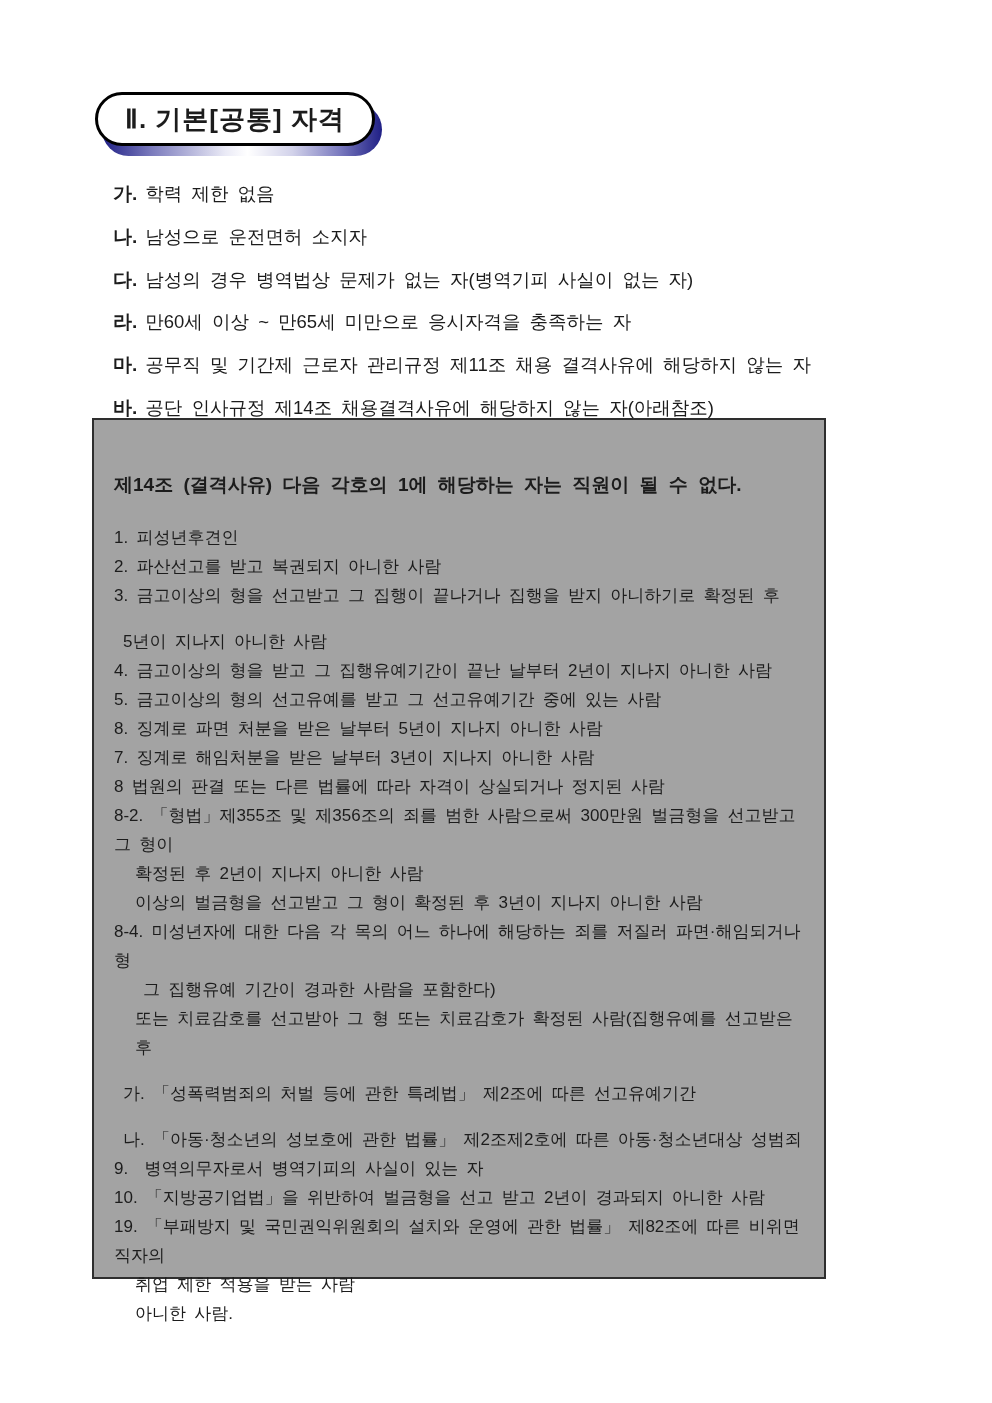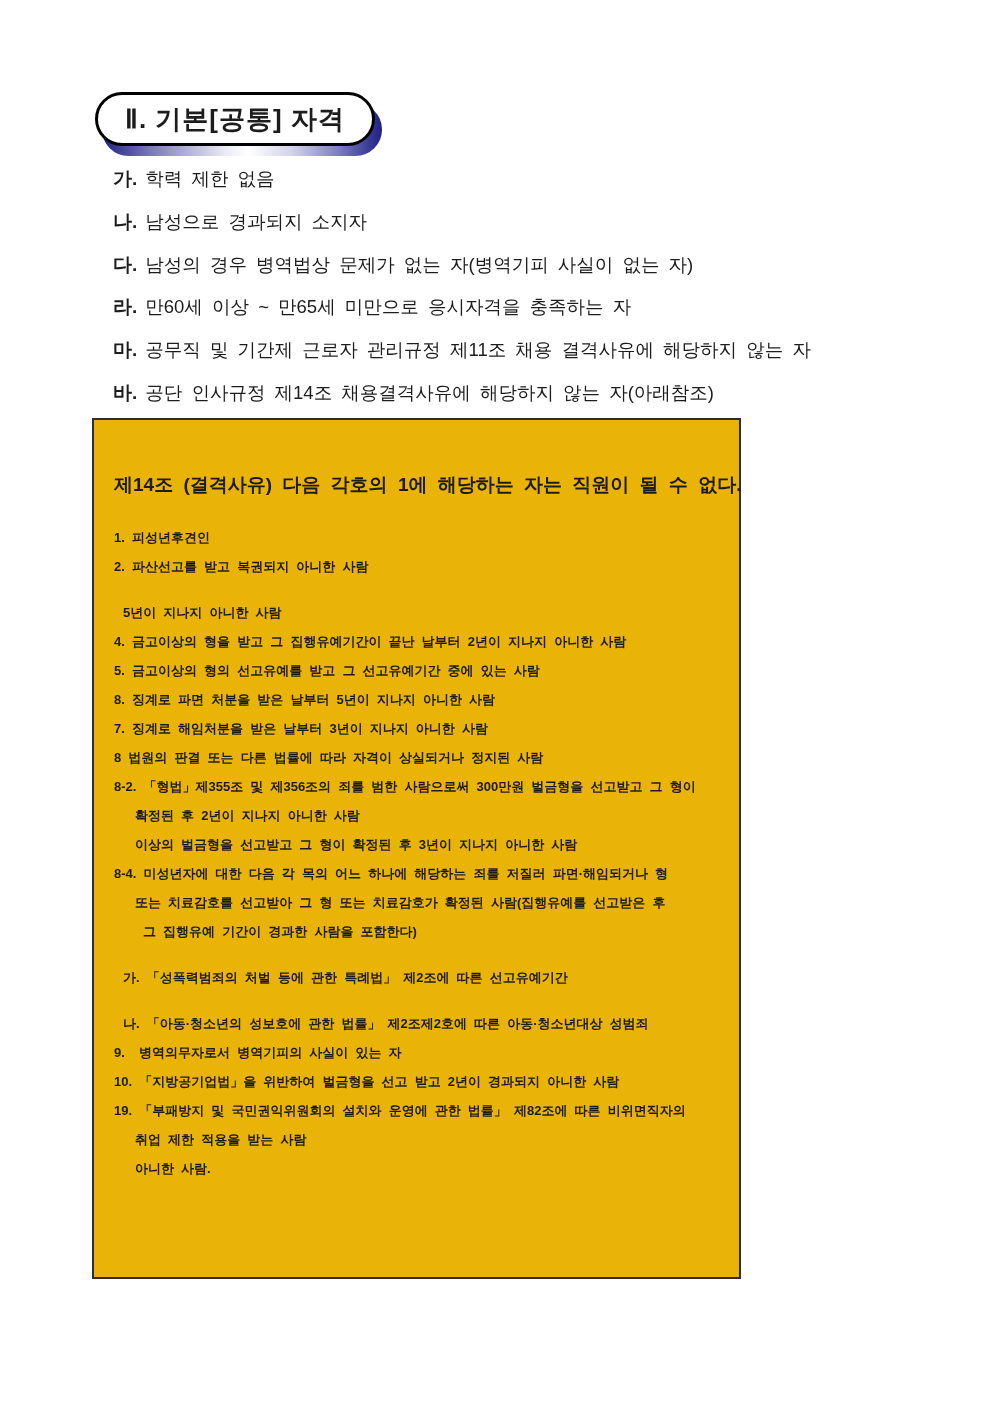--- a/index.html
+++ b/index.html
@@ -27,83 +27,84 @@
     background: #ffffff;
     border: 3px solid #000000;
     border-radius: 27px;
     display: flex; align-items: center; justify-content: center;
     font-size: 26px; font-weight: bold; letter-spacing: 1px;
     white-space: nowrap;
     text-align: center;
   }
 
   
-  .qual-list { position: absolute; left: 113px; top: 158px; width: 860px; }
+  .qual-list { position: absolute; left: 113px; top: 173px; width: 860px; }
   .q-item {
     height: 42.8px; line-height: 42.8px;
     font-size: 18.5px; word-spacing: 4px;
     white-space: nowrap;
   }
   .q-marker { font-weight: bold; font-size: 19px; margin-right: 8px; }
 
   
   .clause-box {
     position: absolute; left: 92px; top: 418px;
-    width: 649px; height: 861px;
+    width: 734px; height: 861px;
     border: 2px solid #2e2e2e;
-    background: #eab308;
+    background: #a3a3a3;
     padding: 52px 18px 0 20px;
   }
   .clause-title {
     font-size: 19px; font-weight: bold; word-spacing: 5px;
     margin-bottom: 25px; white-space: nowrap;
   }
   .clause-line {
-    font-size: 13px; line-height: 29px;
-    word-spacing: 3.5px; white-space: pre-wrap; font-weight: bold;
+    font-size: 17px; line-height: 29px;
+    word-spacing: 3.5px; white-space: pre-wrap;
   }
   .ind-0 { padding-left: 0; }
   .ind-1 { padding-left: 9px; margin-top: 17px; }
   .ind-2 { padding-left: 21px; }
   .ind-3 { padding-left: 29px; }
 </style>
 </head>
 <body>
 
 <div class="banner-wrap">
   <div class="banner-shadow"></div>
   <div class="banner">Ⅱ. 기본[공통] 자격</div>
 </div>
 
 <div class="qual-list">
     <div class="q-item"><span class="q-marker">가.</span><span>학력 제한 없음</span></div>
-    <div class="q-item"><span class="q-marker">나.</span><span>남성으로 경과되지 소지자</span></div>
+    <div class="q-item"><span class="q-marker">나.</span><span>남성으로 운전면허 소지자</span></div>
     <div class="q-item"><span class="q-marker">다.</span><span>남성의 경우 병역법상 문제가 없는 자(병역기피 사실이 없는 자)</span></div>
     <div class="q-item"><span class="q-marker">라.</span><span>만60세 이상 ~ 만65세 미만으로 응시자격을 충족하는 자</span></div>
     <div class="q-item"><span class="q-marker">마.</span><span>공무직 및 기간제 근로자 관리규정 제11조 채용 결격사유에 해당하지 않는 자</span></div>
     <div class="q-item"><span class="q-marker">바.</span><span>공단 인사규정 제14조 채용결격사유에 해당하지 않는 자(아래참조)</span></div>
   </div>
 
 <div class="clause-box">
   <div class="clause-title">제14조 (결격사유) 다음 각호의 1에 해당하는 자는 직원이 될 수 없다.</div>
   <div>
       <div class="clause-line ind-0">1. 피성년후견인</div>
       <div class="clause-line ind-0">2. 파산선고를 받고 복권되지 아니한 사람</div>
+      <div class="clause-line ind-0">3. 금고이상의 형을 선고받고 그 집행이 끝나거나 집행을 받지 아니하기로 확정된 후</div>
       <div class="clause-line ind-1">5년이 지나지 아니한 사람</div>
       <div class="clause-line ind-0">4. 금고이상의 형을 받고 그 집행유예기간이 끝난 날부터 2년이 지나지 아니한 사람</div>
       <div class="clause-line ind-0">5. 금고이상의 형의 선고유예를 받고 그 선고유예기간 중에 있는 사람</div>
       <div class="clause-line ind-0">8. 징계로 파면 처분을 받은 날부터 5년이 지나지 아니한 사람</div>
       <div class="clause-line ind-0">7. 징계로 해임처분을 받은 날부터 3년이 지나지 아니한 사람</div>
       <div class="clause-line ind-0">8 법원의 판결 또는 다른 법률에 따라 자격이 상실되거나 정지된 사람</div>
       <div class="clause-line ind-0">8-2. 「형법」제355조 및 제356조의 죄를 범한 사람으로써 300만원 벌금형을 선고받고 그 형이</div>
       <div class="clause-line ind-2">확정된 후 2년이 지나지 아니한 사람</div>
       <div class="clause-line ind-2">이상의 벌금형을 선고받고 그 형이 확정된 후 3년이 지나지 아니한 사람</div>
       <div class="clause-line ind-0">8-4. 미성년자에 대한 다음 각 목의 어느 하나에 해당하는 죄를 저질러 파면·해임되거나 형</div>
+      <div class="clause-line ind-3">그 집행유예 기간이 경과한 사람을 포함한다)</div>
       <div class="clause-line ind-2">또는 치료감호를 선고받아 그 형 또는 치료감호가 확정된 사람(집행유예를 선고받은 후</div>
-      <div class="clause-line ind-3">그 집행유예 기간이 경과한 사람을 포함한다)</div>
       <div class="clause-line ind-1">가. 「성폭력범죄의 처벌 등에 관한 특례법」 제2조에 따른 선고유예기간</div>
       <div class="clause-line ind-1">나. 「아동·청소년의 성보호에 관한 법률」 제2조제2호에 따른 아동·청소년대상 성범죄</div>
       <div class="clause-line ind-0">9.  병역의무자로서 병역기피의 사실이 있는 자</div>
       <div class="clause-line ind-0">10. 「지방공기업법」을 위반하여 벌금형을 선고 받고 2년이 경과되지 아니한 사람</div>
       <div class="clause-line ind-0">19. 「부패방지 및 국민권익위원회의 설치와 운영에 관한 법률」 제82조에 따른 비위면직자의</div>
       <div class="clause-line ind-2">취업 제한 적용을 받는 사람</div>
       <div class="clause-line ind-2">아니한 사람.</div>
     </div>
 </div>
 

